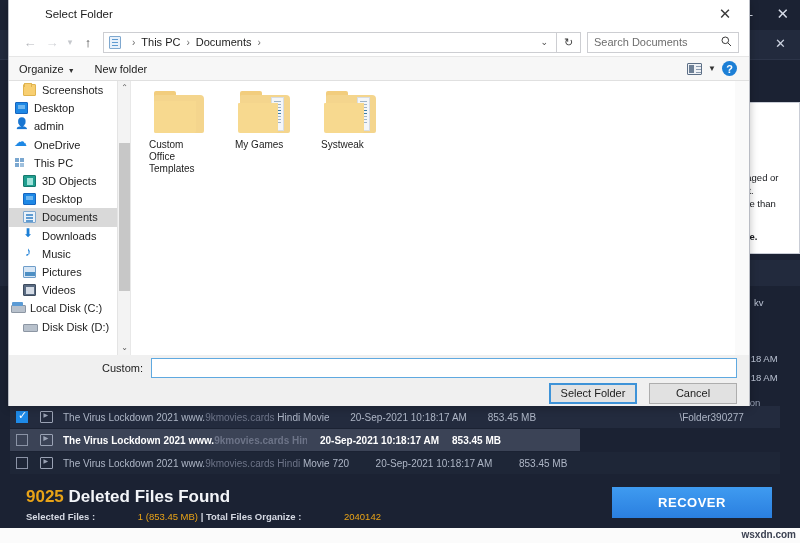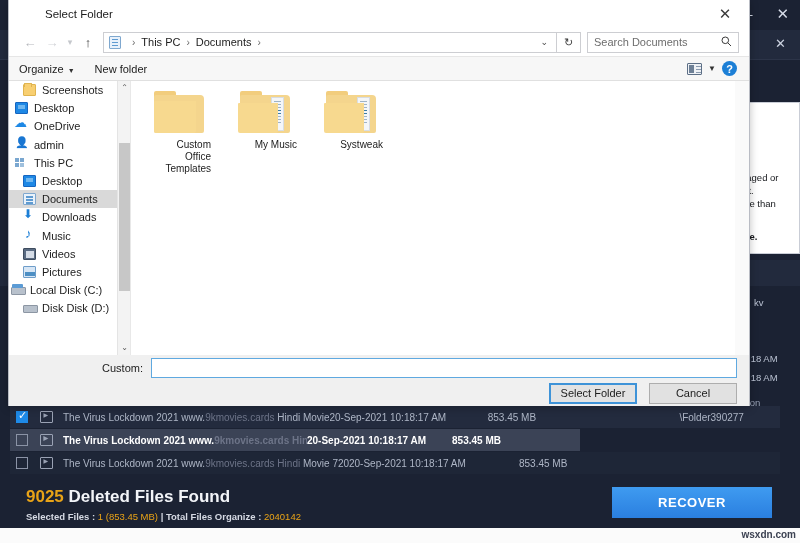--- a/index.html
+++ b/index.html
@@ -89,41 +89,41 @@
   }
   .ficon {
     width: 13px; height: 12px; margin-right: 10px; flex: 0 0 auto;
     border: 1px solid #9aa2b4; position: relative; border-radius: 1px;
   }
   .ficon:after {
     content: "▶"; position: absolute; left: 2.5px; top: -1px;
     font-size: 6px; color: #9aa2b4;
   }
   .fname  { width: 286px; overflow: hidden; white-space: nowrap; }
-  .fdate  { width: 170px; }
+  .fdate  { width: 170px; text-align: center; }
   .fsize  { width: 150px; }
   .fpath  { width: 160px; text-align: left; padding-left: 52px; }
   .fname .dim { color: #6d7488; }
   .fr2 .fname .dim { color: #6d7488; }
 
   
   .statusbar {
     position: absolute; left: 0; top: 478px; width: 800px; height: 50px;
     background: #1b2233;
   }
   .status-title {
     position: absolute; left: 26px; top: 9px;
     font-size: 17px; color: #f2f4f8; font-weight: bold; white-space: nowrap;
   }
   .status-title .count { color: #e8a317; }
   .status-sub {
     position: absolute; left: 26px; top: 33px;
     font-size: 9.5px; color: #d6dae4; white-space: nowrap; font-weight: bold;
   }
-  .status-sub .num { color: #e8a317; font-weight: normal; }
+  .status-sub .num { color: #e8a317; font-weight: normal; margin-left: 40px; }
   .recover-btn {
     position: absolute; left: 612px; top: 487px; width: 160px; height: 31px;
     background: linear-gradient(180deg, #3f9bf0 0%, #2a7fe0 100%);
     color: #ffffff; font-size: 13px; font-weight: bold; letter-spacing: .5px;
     display: flex; align-items: center; justify-content: center;
     border: none; cursor: pointer;
   }
   .watermark {
     position: absolute; right: 4px; top: 529px;
     font-size: 10px; color: #3c4252; font-weight: bold;
@@ -305,21 +305,21 @@
   .ts-arrow.up { top: 0; }
   .ts-arrow.down { bottom: 0; }
   .ts-thumb {
     position: absolute; left: 1px; top: 62px; width: 11px; height: 148px; background: #c7c7c7;
   }
 
   .content {
     flex: 1 1 auto; position: relative; background: #fff; overflow: hidden;
   }
   .grid { position: absolute; left: 18px; top: 10px; display: flex; gap: 24px; }
-  .fitem { width: 62px; text-align: right; }
+  .fitem { width: 62px; text-align: left; }
   .fimg { width: 56px; height: 45px; margin: 0 auto; position: relative; }
   .f-back {
     position: absolute; left: 2px; top: 4px; width: 50px; height: 38px;
     background: #f4d58d; border-radius: 2px 4px 2px 2px;
   }
   .f-tab {
     position: absolute; left: 2px; top: 0px; width: 22px; height: 6px;
     background: #f2cd7d; border-radius: 2px 2px 0 0;
   }
   .f-front {
@@ -508,54 +508,58 @@
     <div class="tree">
       <div class="tree-item" style="padding-left:14px">
           <span class="ti-ic ic-folder"></span>
           <span>Screenshots</span>
         </div>
       <div class="tree-item" style="padding-left:6px">
           <span class="ti-ic ic-desktop"></span>
           <span>Desktop</span>
         </div>
       <div class="tree-item" style="padding-left:6px">
+          <span class="ti-ic ic-user"></span>
+          <span>admin</span>
+        </div>
+      <div class="tree-item" style="padding-left:6px">
           <span class="ti-ic ic-onedrive"></span>
           <span>OneDrive</span>
-        </div>
-      <div class="tree-item" style="padding-left:6px">
-          <span class="ti-ic ic-user"></span>
-          <span>admin</span>
         </div>
       <div class="tree-item" style="padding-left:6px">
           <span class="ti-ic ic-pc"></span>
           <span>This PC</span>
         </div>
       <div class="tree-item" style="padding-left:14px">
+          <span class="ti-ic ic-3d"></span>
+          <span>3D Objects</span>
+        </div>
+      <div class="tree-item" style="padding-left:14px">
           <span class="ti-ic ic-desktop"></span>
           <span>Desktop</span>
         </div>
       <div class="tree-item sel" style="padding-left:14px">
           <span class="ti-ic ic-doc"></span>
           <span>Documents</span>
         </div>
       <div class="tree-item" style="padding-left:14px">
           <span class="ti-ic ic-dl"></span>
           <span>Downloads</span>
         </div>
       <div class="tree-item" style="padding-left:14px">
           <span class="ti-ic ic-music"></span>
           <span>Music</span>
         </div>
       <div class="tree-item" style="padding-left:14px">
+          <span class="ti-ic ic-pic"></span>
+          <span>Pictures</span>
+        </div>
+      <div class="tree-item" style="padding-left:14px">
           <span class="ti-ic ic-vid"></span>
           <span>Videos</span>
-        </div>
-      <div class="tree-item" style="padding-left:14px">
-          <span class="ti-ic ic-pic"></span>
-          <span>Pictures</span>
         </div>
       <div class="tree-item" style="padding-left:2px">
           <span class="ti-ic ic-disk sys"></span>
           <span>Local Disk (C:)</span>
         </div>
       <div class="tree-item" style="padding-left:14px">
           <span class="ti-ic ic-disk"></span>
           <span>Disk Disk (D:)</span>
         </div>
 
@@ -578,21 +582,21 @@
           <div class="flabel">Custom Office Templates</div>
         </div>
 
         <div class="fitem">
           <div class="fimg">
             <div class="f-tab"></div>
               <div class="f-back"></div>
               <div class="f-paper"></div>
               <div class="f-front2"></div>
           </div>
-          <div class="flabel">My Music</div>
+          <div class="flabel">My Games</div>
         </div>
 
         <div class="fitem">
           <div class="fimg">
             <div class="f-tab"></div>
               <div class="f-back"></div>
               <div class="f-paper"></div>
               <div class="f-front2"></div>
           </div>
           <div class="flabel">Systweak</div>

